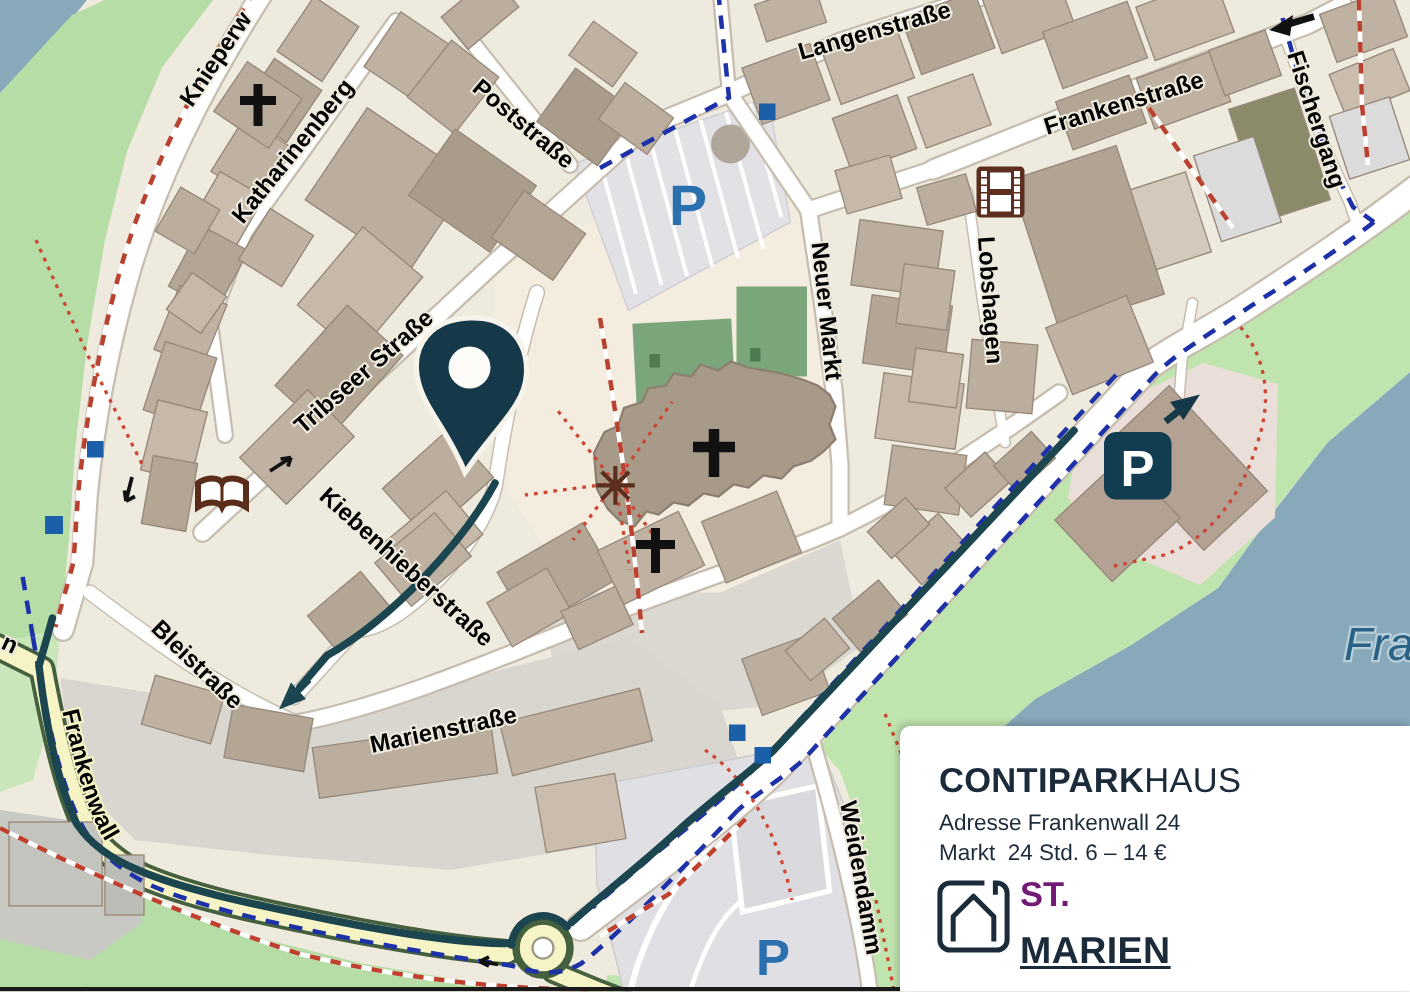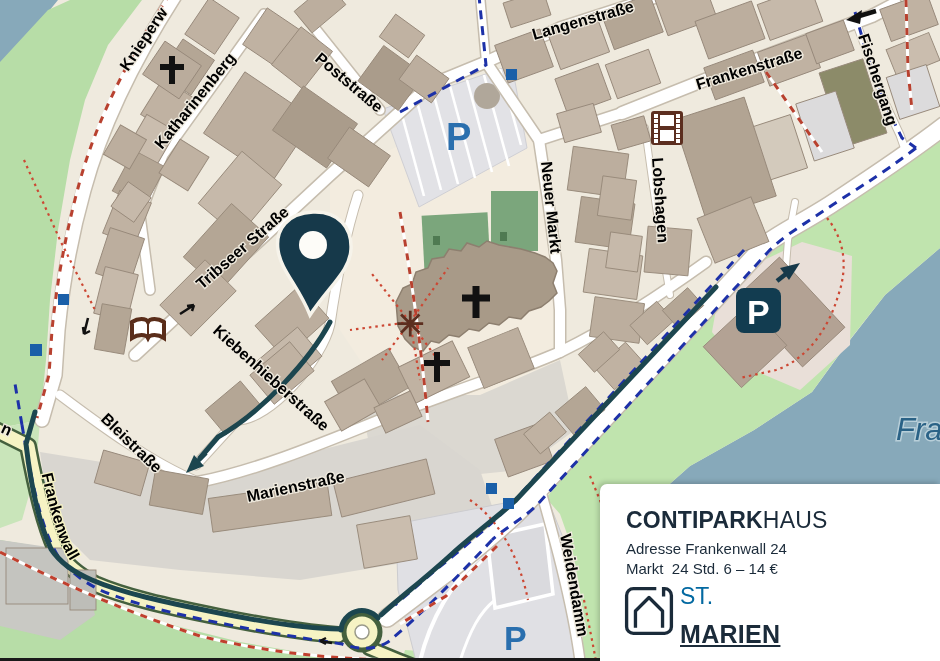--- a/index.html
+++ b/index.html
@@ -5,21 +5,21 @@
 html,body{margin:0;padding:0;width:940px;height:661px;overflow:hidden;font-family:"Liberation Sans",sans-serif;}
 #map{position:relative;width:940px;height:661px;background:#efeade;}
 svg{position:absolute;top:0;left:0;}
 .lbl{font-family:"Liberation Sans",sans-serif;font-size:16px;fill:#000;font-weight:700;paint-order:stroke;stroke:#efeade;stroke-width:2.6px;}
 #card{position:absolute;left:600px;top:484px;width:340px;height:177px;background:#ffffff;border-top-left-radius:7px;box-shadow:-2px -2px 5px rgba(0,0,0,.18);}
 #card .t1{position:absolute;left:26px;top:23px;font-size:23px;color:#1b2b3a;letter-spacing:.2px;text-align:right;}
 #card .t1 b{font-weight:700;}
 #card .row{position:absolute;left:26px;font-size:15px;color:#1b2b3a;}
 #card .row b{font-weight:400;}
 #card .logo{position:absolute;left:24px;top:102px;}
-#card .st{position:absolute;left:80px;top:99px;font-size:23px;font-weight:400;color:#0369a1;}
+#card .st{position:absolute;left:80px;top:99px;font-size:23px;font-weight:700;color:#701a75;}
 #card .marien{position:absolute;left:80px;top:136px;font-size:25px;font-weight:700;color:#1b2b3a;letter-spacing:.3px;text-decoration:underline;}
 </style>
 </head>
 <body>
 <div id="map">
 <svg width="940" height="661" viewBox="0 0 940 661">
 
 <rect x="0" y="0" width="940" height="661" fill="#efeade"></rect>
 
 <polygon points="0,0 58,0 40,22 18,52 0,68" fill="#87a9ba"></polygon>

